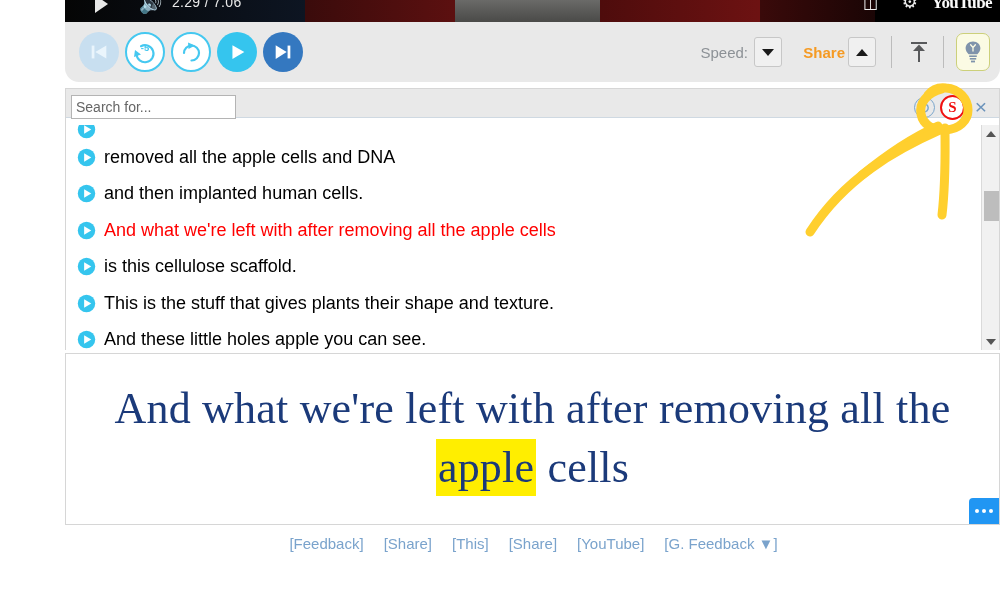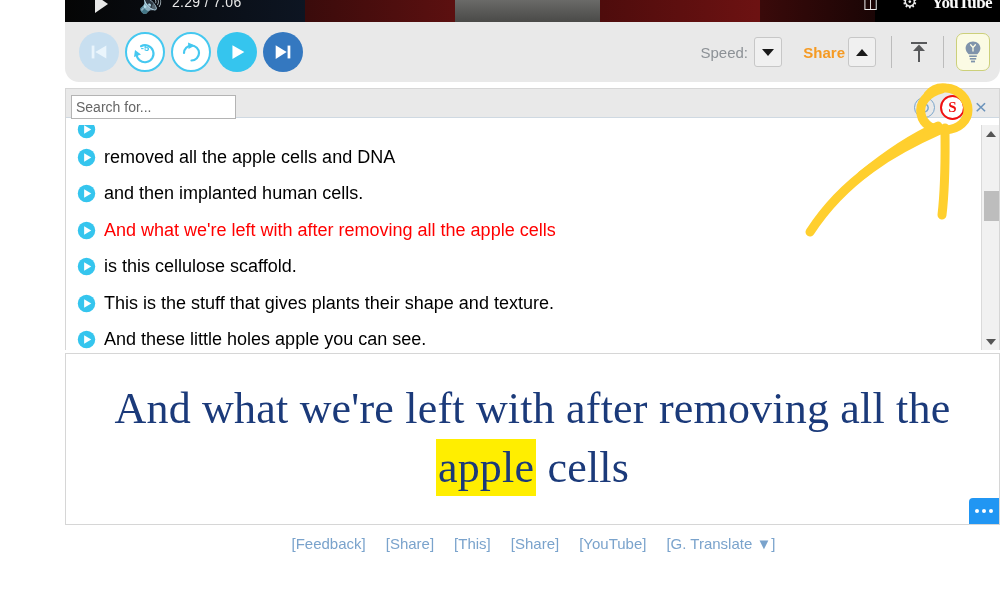--- a/index.html
+++ b/index.html
@@ -478,21 +478,21 @@
       <span></span>
     </div>
   </div>
 
   <div class="footer">
     <a href="#">[Feedback]</a>
     <a href="#">[Share]</a>
     <a href="#">[This]</a>
     <a href="#">[Share]</a>
     <a href="#">[YouTube]</a>
-    <a href="#">[G. Translate  ▼]</a>
+    <a href="#">[G. Feedback  ▼]</a>
   </div>
 
   <svg class="annot">
     <g fill="none" stroke="#ffcf2e" stroke-width="9" stroke-linecap="round" stroke-linejoin="round">
 
       <path d="M942 89 C926 93 919 104 921 114 C923 125 934 131 946 130
                C959 129 968 121 968 110 C968 99 959 89 946 88
                C938 87 932 90 928 95"></path>
 
       <path d="M945 128 C945 152 946 180 942 215"></path>

